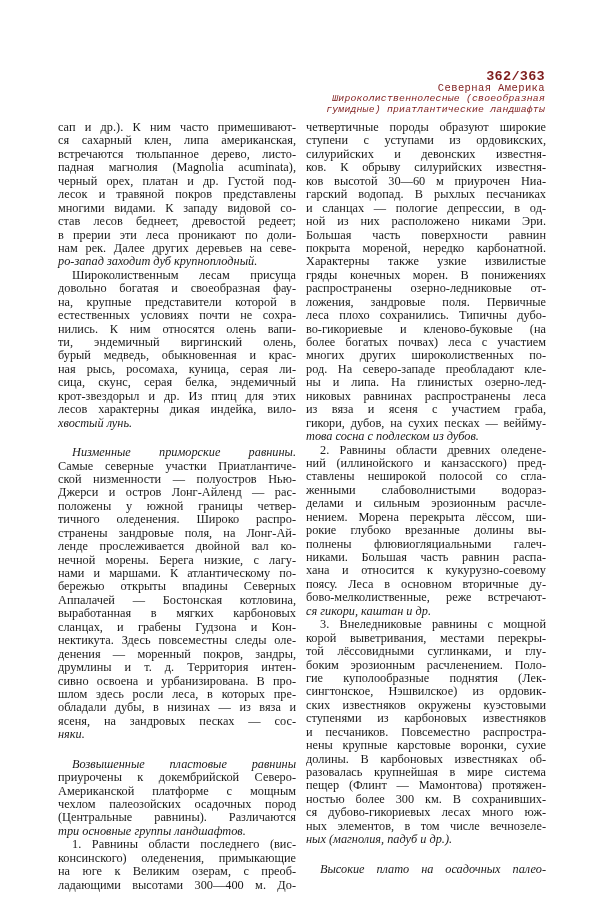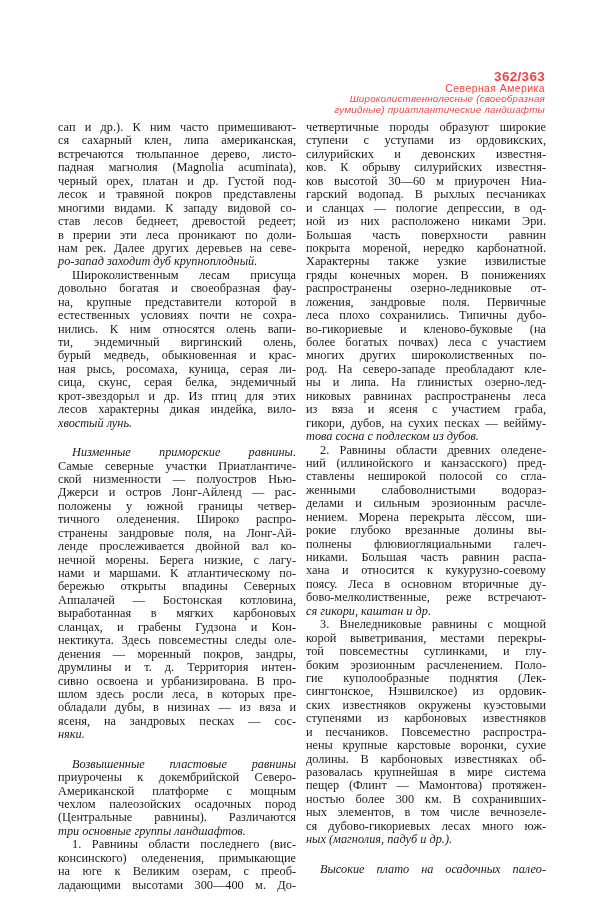--- a/index.html
+++ b/index.html
@@ -2,21 +2,21 @@
 <html><head>
 <meta charset="utf-8">
 <style>
   html, body { margin: 0; padding: 0; }
   body {
     width: 600px; height: 915px; background: #ffffff; position: relative; overflow: hidden;
     font-family: "Liberation Serif", serif; color: #1a1a1a;
   }
   .header {
     position: absolute; right: 55px; top: 70px; text-align: right;
-    color: #ef4444; font-family: Liberation Sans, sans-serif;
+    color: #7f1d1d; font-family: Liberation Mono, monospace;
   }
   .page-num { font-size: 13.5px; font-weight: bold; line-height: 13px; letter-spacing: 0.3px; }
   .section { font-size: 10.5px; line-height: 11px; letter-spacing: 0.4px; }
   .subtitle { font-size: 9.8px; line-height: 10.5px; font-style: italic; letter-spacing: 0.2px; }
   .col {
     position: absolute; top: 121px; width: 238px;
     font-size: 12.3px; line-height: 13.45px; text-align: justify;
   }
   .col.left { left: 58px; }
   .col.right { left: 306px; width: 240px; }
@@ -125,29 +125,29 @@
     <span class="line">нением. Морена перекрыта лёссом, ши-</span>
     <span class="line">рокие глубоко врезанные долины вы-</span>
     <span class="line">полнены флювиогляциальными галеч-</span>
     <span class="line">никами. Большая часть равнин распа-</span>
     <span class="line">хана и относится к кукурузно-соевому</span>
     <span class="line">поясу. Леса в основном вторичные ду-</span>
     <span class="line">бово-мелколиственные, реже встречают-</span>
     <span class="line last">ся гикори, каштан и др.</span>
     <span class="line indent">3. Внеледниковые равнины с мощной</span>
     <span class="line">корой выветривания, местами перекры-</span>
-    <span class="line">той повсеместны суглинками, и глу-</span>
+    <span class="line">той лёссовидными суглинками, и глу-</span>
     <span class="line">боким эрозионным расчленением. Поло-</span>
     <span class="line">гие куполообразные поднятия (Лек-</span>
     <span class="line">сингтонское, Нэшвилское) из ордовик-</span>
     <span class="line">ских известняков окружены куэстовыми</span>
     <span class="line">ступенями из карбоновых известняков</span>
     <span class="line">и песчаников. Повсеместно распростра-</span>
     <span class="line">нены крупные карстовые воронки, сухие</span>
     <span class="line">долины. В карбоновых известняках об-</span>
     <span class="line">разовалась крупнейшая в мире система</span>
     <span class="line">пещер (Флинт — Мамонтова) протяжен-</span>
     <span class="line">ностью более 300 км. В сохранивших-</span>
+    <span class="line">ся дубово-гикориевых лесах много юж-</span>
     <span class="line">ных элементов, в том числе вечнозеле-</span>
-    <span class="line">ся дубово-гикориевых лесах много юж-</span>
     <span class="line last">ных (магнолия, падуб и др.).</span>
     <span class="line indent it">Высокие плато на осадочных палео-</span>
   </div>
 
 </body></html>

